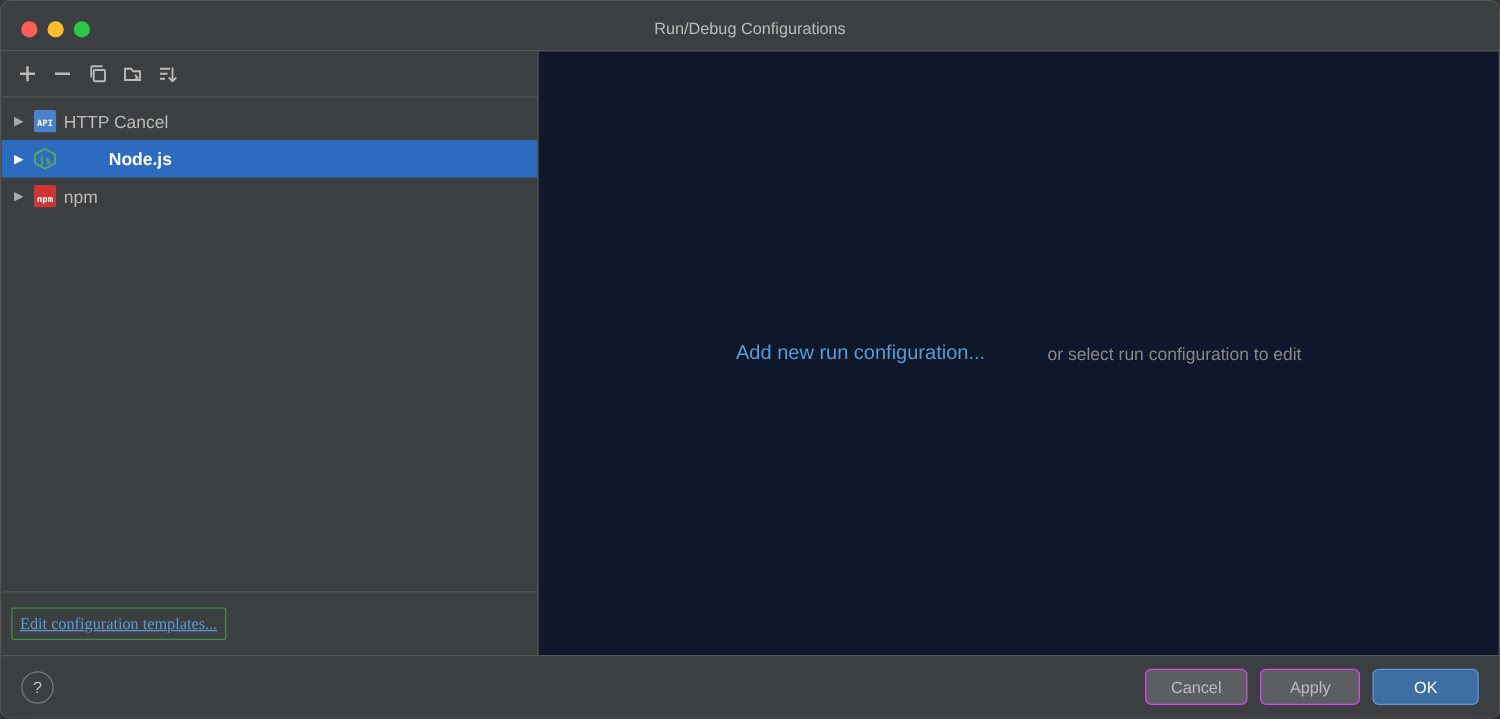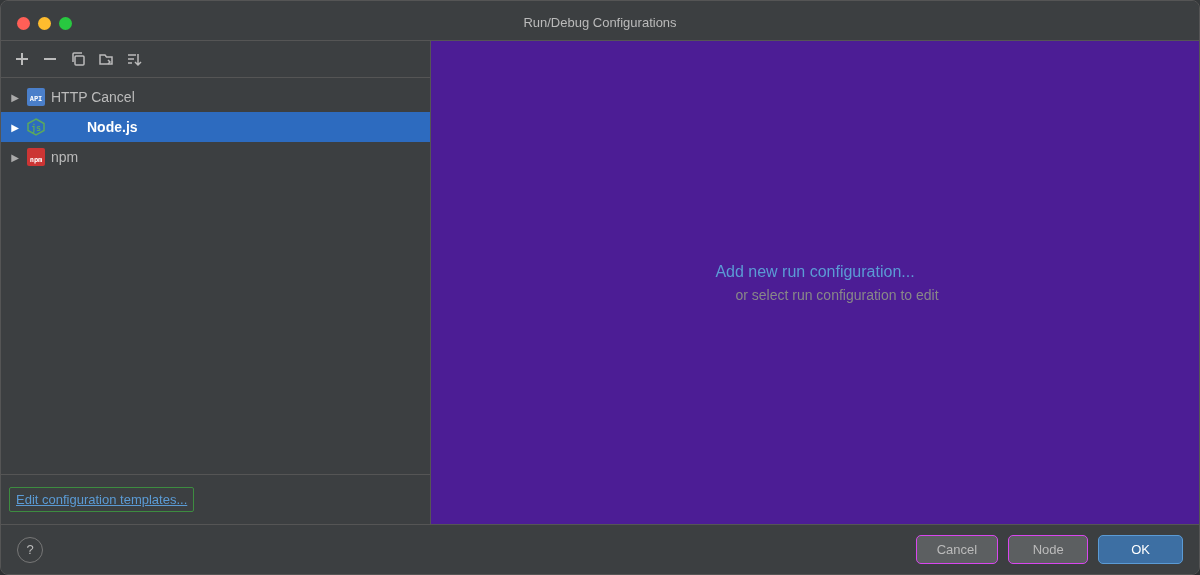--- a/index.html
+++ b/index.html
@@ -161,41 +161,42 @@
     }
 
     .tree-item.selected .chevron {
       color: #ffffff;
     }
 
     
     .bottom-link {
       padding: 12px 8px;
       border-top: 1px solid #555555;
+      font-family: Liberation Serif, serif;
     }
 
     .edit-templates-link {
       color: #5b9bd5;
       text-decoration: underline;
       cursor: pointer;
       font-size: 13px;
       display: inline-block;
       padding: 4px 6px;
       border: 1px solid #3d8c40;
       border-radius: 2px;
     }
 
     
     .right-panel {
       flex: 1;
-      background: #4c1d95;
-      display: flex;
-      align-items: center;
-      justify-content: center;
-      flex-direction: column;
+      background: #0f172a;
+      display: flex;
+      align-items: center;
+      justify-content: center;
+      flex-direction: row;
       gap: 6px;
     }
 
     .add-config-link {
       color: #5b9bd5;
       font-size: 16px;
       cursor: pointer;
       text-decoration: none;
     }
 
@@ -360,18 +361,18 @@
     </div>
 
   </div>
 
   <div class="footer">
     <div class="footer-left">
       <button class="help-btn">?</button>
     </div>
     <div class="footer-right">
       <button class="btn-secondary">Cancel</button>
-      <button class="btn-secondary">Node</button>
+      <button class="btn-secondary">Apply</button>
       <button class="btn-primary">OK</button>
     </div>
   </div>
 
 </div>
 
 </body></html>

